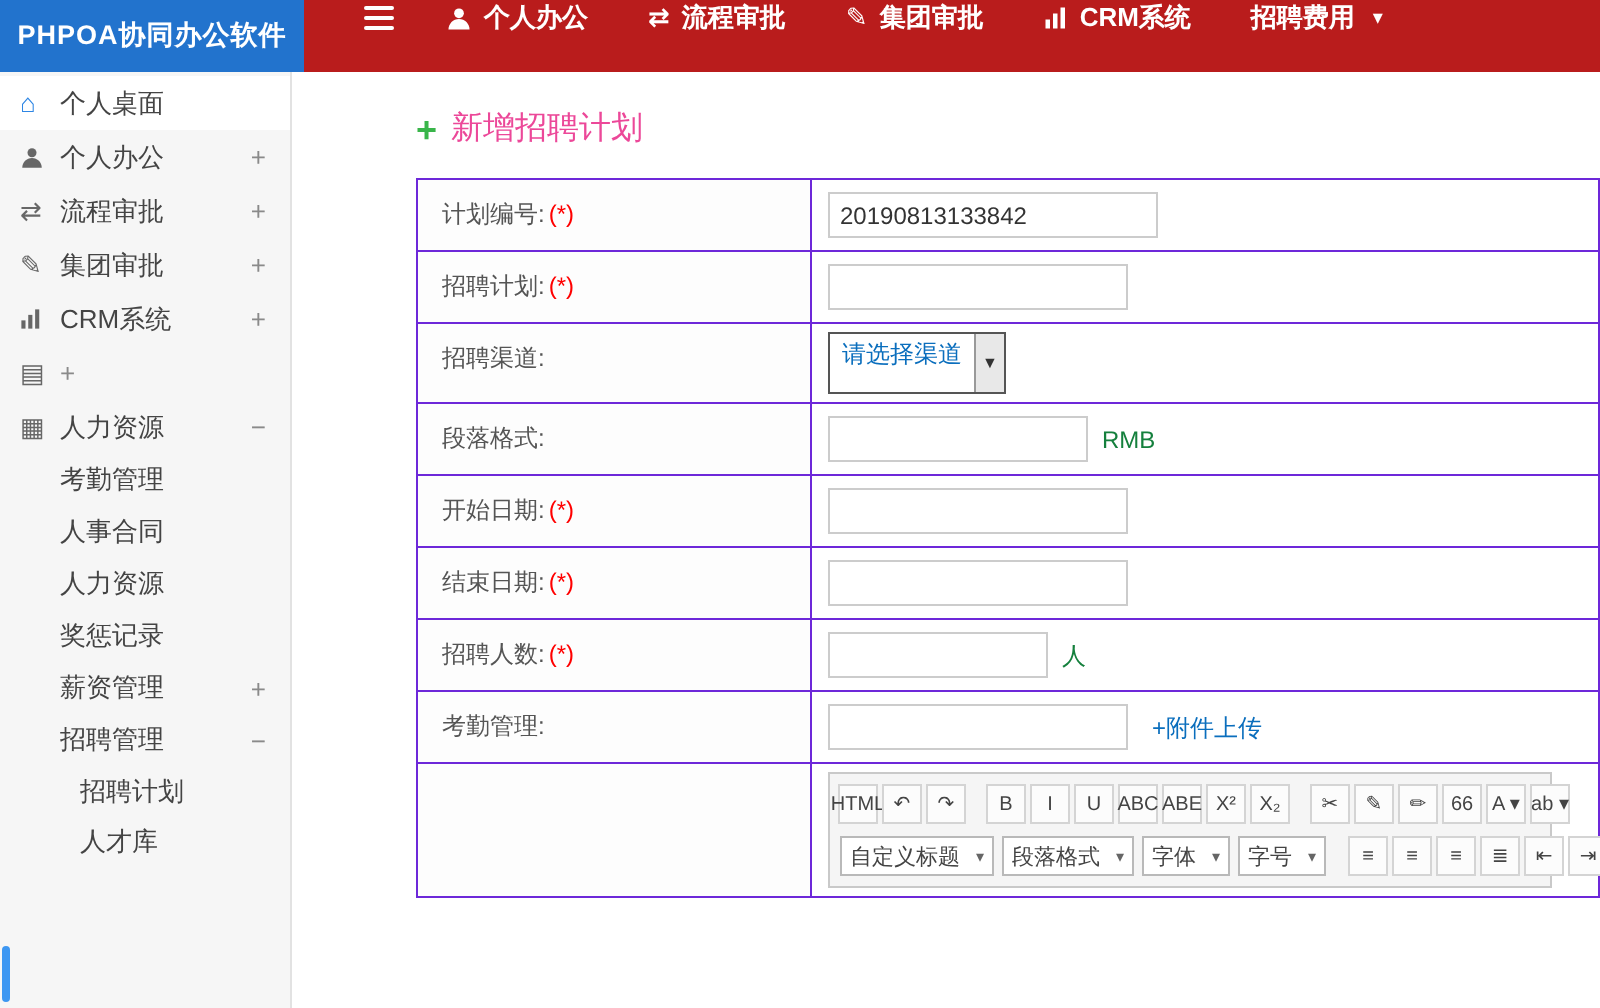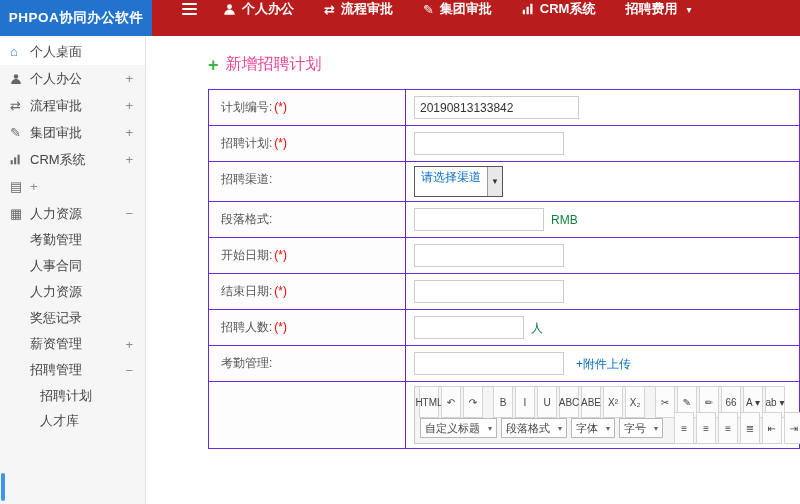--- a/index.html
+++ b/index.html
@@ -58,21 +58,21 @@
   .appr{width:302px;height:54px;background:#e9e9e9;border:1px solid #ccc;resize:both;font-family:inherit;}
   .lnk{color:#0a6ebd;font-size:12px;text-decoration:none;cursor:pointer;}
   .appr-link{margin-top:4px;}
   .ml12{margin-left:12px;}
 
   
   .ed-cell{padding:12px 8px 8px 8px;vertical-align:top;}
   .ed-box{border:1px solid #c9c9c9;background:#f5f5f5;padding:3px;width:362px;}
   .ed-row{display:flex;align-items:center;height:24px;}
   .ed-row + .ed-row{margin-top:2px;}
-  .ed-btn{min-width:20px;height:32px;display:inline-flex;align-items:center;justify-content:center;
+  .ed-btn{min-width:20px;height:20px;display:inline-flex;align-items:center;justify-content:center;
           font-size:10px;color:#444;border:1px solid #d4d4d4;background:#fcfcfc;margin:0 1px;padding:0 2px;cursor:pointer;white-space:nowrap;}
   .ed-sep{width:1px;height:15px;background:#c5c5c5;margin:0 4px;display:inline-block;}
   .ed-select{height:20px;border:1px solid #b9b9b9;background:#fff;font-size:11px;color:#444;
              display:inline-flex;align-items:center;padding:0 4px;margin:0 2px;gap:8px;cursor:pointer;white-space:nowrap;}
   .ed-select span{font-size:8px;color:#666;}
   .ed-group{display:inline-flex;align-items:center;}
 </style>
 </head>
 <body>
 

